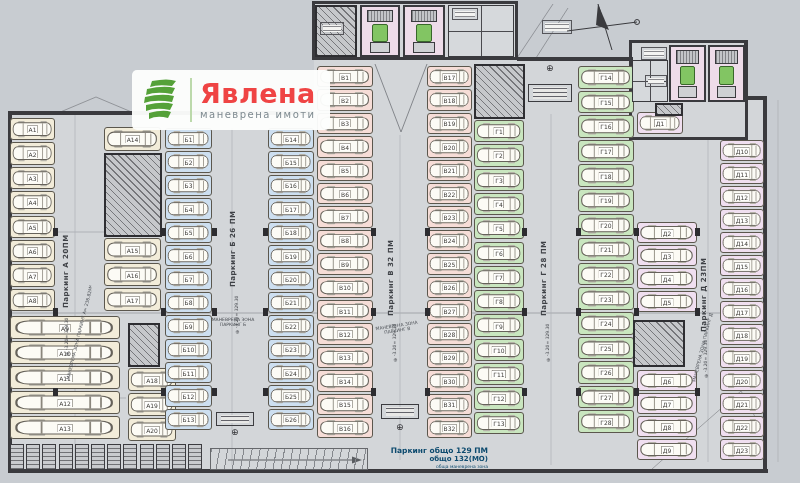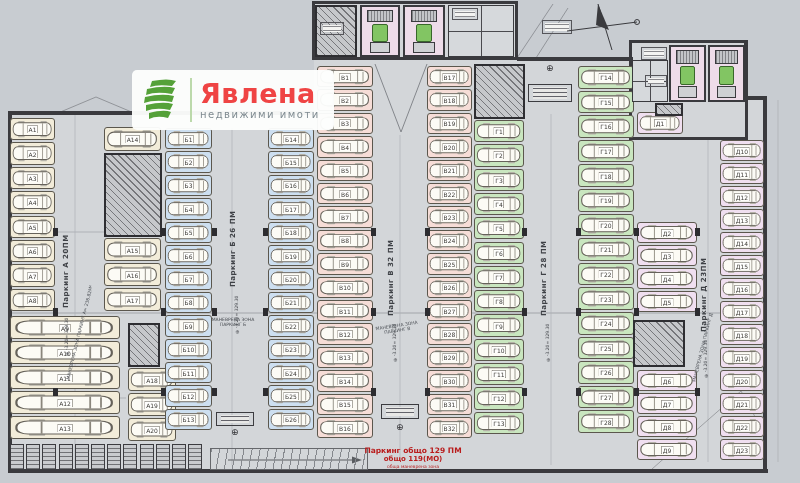--- a/index.html
+++ b/index.html
@@ -22,21 +22,21 @@
   .room:after{content:"";position:absolute;top:50%;left:0;right:0;height:1px;background:#4a4a4e}
   .micro{background:#f4f4f2;border:1px solid #55555a;box-sizing:border-box;background-image:repeating-linear-gradient(180deg,transparent 0 3px,#8a8a8e 3px 4px);background-clip:content-box;padding:2px}
   .sign{background:#e8e8e6;border:1px solid #3c3c40;box-sizing:border-box;background-image:repeating-linear-gradient(180deg,transparent 0 3px,#63636a 3px 4px);background-clip:content-box;padding:2px 4px}
   .aisle-label{writing-mode:vertical-rl;transform:rotate(180deg);font-size:7px;font-weight:700;color:#3e4146;letter-spacing:.5px;white-space:nowrap}
   .elev-mark{writing-mode:vertical-rl;transform:rotate(180deg);font-size:4.5px;color:#4a4d52;white-space:nowrap}
   .elev-mark:before{content:"⊕ ";font-size:5px}
   .man{font-size:4.5px;color:#4c5056;text-align:center;line-height:5px;text-transform:uppercase}
   .dot{background:#2c2c30}
   .cell{background:#c9cbce;border:1px solid #3c3c40;box-sizing:border-box;background-image:repeating-linear-gradient(0deg,rgba(40,40,44,.55) 0 1px,transparent 1px 4px)}
   .stripes{border:1px solid #66686c;box-sizing:border-box;background-image:repeating-linear-gradient(100deg,#85888d 0 1px,transparent 1px 8px)}
-  .totals{text-align:center;color:#b91c1c}
+  .totals{text-align:right;color:#0c4a6e}
   .totals .t1{font-size:7.5px;font-weight:700}
   .totals .t2{font-size:7px;font-weight:700}
   .totals .t3{font-size:4.5px;margin-top:1px}
   .oplus{font-size:9px;color:#2f2f33;line-height:9px}
   .logo{display:flex;align-items:center;gap:8px;background:rgba(253,254,253,.96);border-radius:5px;padding:8px 14px 8px 10px}
   .logo-name{font-size:27px;font-weight:700;color:#ef4444;line-height:26px;letter-spacing:.5px}
   .logo-tag{font-size:10px;color:#7e8a90;letter-spacing:1.5px;margin-top:2px}
   .logo-sep{width:2px;align-self:stretch;background:#bcd9ab}
 </style>
 </head>
@@ -1589,33 +1589,33 @@
 
   <svg class="abs" width="80" height="52" style="left:565px;top:0" viewBox="0 0 80 52">
     <line x1="47" y1="50" x2="33" y2="4" stroke="#3a3a3e" stroke-width="1"></line>
     <polygon points="33,4 44,30 31,25" fill="#3a3a3e"></polygon>
     <line x1="2" y1="31" x2="72" y2="22" stroke="#3a3a3e" stroke-width="1"></line>
     <circle cx="72" cy="22" r="2.5" fill="none" stroke="#3a3a3e"></circle>
   </svg>
 
   <div class="abs totals" style="left:338px;top:446px;width:150px">
     <div class="t1">Паркинг общо 129 ПМ</div>
-    <div class="t2">общо 119(МО)</div>
+    <div class="t2">общо 132(МО)</div>
     <div class="t3">обща маневрена зона</div>
   </div>
 
   <div class="abs logo" style="left:132px;top:70px">
     <svg width="40" height="44" viewBox="0 0 40 44">
       <g fill="#55a139">
         <path d="M10 3 Q26 0 34 3 L30 8 Q16 6 8 9 Z"></path>
         <path d="M5 11 Q22 7 33 10 L30 16 Q14 13 4 17 Z"></path>
         <path d="M3 19 Q20 15 32 18 L30 24 Q13 21 2 25 Z"></path>
         <path d="M4 27 Q21 23 31 26 L28 32 Q14 29 4 33 Z"></path>
         <path d="M7 35 Q22 31 29 34 L26 40 Q15 37 7 41 Z"></path>
       </g>
     </svg>
     <div class="logo-sep"></div>
     <div>
       <div class="logo-name">Явлена</div>
-      <div class="logo-tag">недвижими имоти</div>
+      <div class="logo-tag">маневрена имоти</div>
     </div>
   </div>
 </div>
 
 </body></html>

